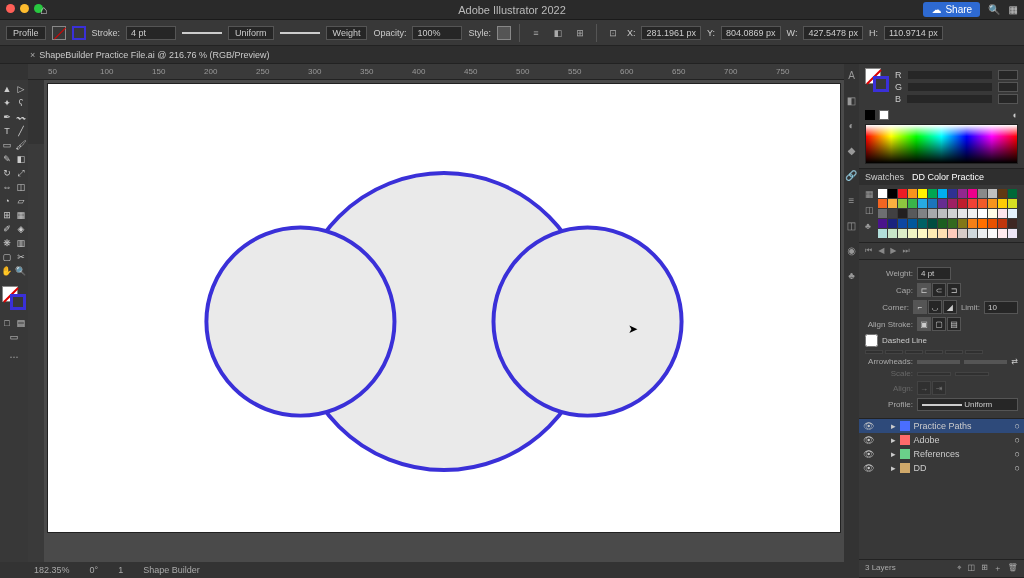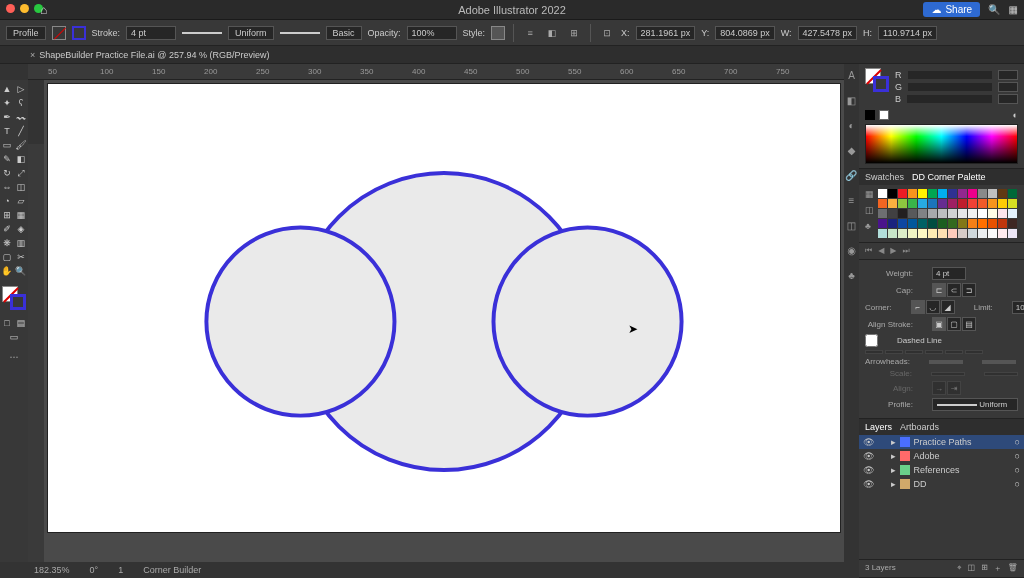--- a/index.html
+++ b/index.html
@@ -75,21 +75,21 @@
   .fillstroke-mini{ width:24px; height:24px; position:relative; margin-bottom:4px;}
   .fillstroke-mini .f{position:absolute;left:0;top:0;width:16px;height:16px;background:#fff;border:1px solid #888;}
   .fillstroke-mini .f::after{content:"";position:absolute;left:-2px;top:7px;width:20px;height:2px;background:#d00;transform:rotate(-45deg);}
   .fillstroke-mini .s{position:absolute;right:0;bottom:0;width:16px;height:16px;border:3px solid #3a30d8;background:#383838;}
 
   
   .swgrid{ display:grid; grid-template-columns:repeat(14, 9px); gap:1px;}
   .swgrid span{ width:9px; height:9px; display:block;}
   
   
-  .strokep .row{ display:flex; align-items:center; gap:19px; margin:3px 0; font-size:8px;}
+  .strokep .row{ display:flex; align-items:center; gap:4px; margin:3px 0; font-size:8px;}
   .strokep .row label{ width:48px; text-align:right; color:#aaa;}
   .strokep .inp{ background:#262626; border:1px solid #555; padding:1px 3px; min-width:34px; display:inline-block;}
   .strokep .btns{ display:flex; gap:1px;}
   .strokep .btns span{ width:14px; height:14px; background:#262626; border:1px solid #555; display:flex;align-items:center;justify-content:center;font-size:8px;}
   .strokep .btns span.on{background:#555;}
   .profile{ background:#262626; border:1px solid #555; padding:1px 4px; flex:1;}
 
   
   .layers .row{ display:flex; align-items:center; gap:4px; padding:2px 4px; font-size:9px;}
   .layers .row.sel{ background:#2e4a7a;}
@@ -122,21 +122,21 @@
 
 <div class="controlbar">
   <span class="sel">Profile</span>
   <span class="swatch none"></span>
   <span class="swatch blue"></span>
   <span>Stroke:</span>
   <span class="num">4 pt</span>
   <span class="line"></span>
   <span class="sel">Uniform</span>
   <span class="line"></span>
-  <span class="sel">Basic</span>
+  <span class="sel">Weight</span>
   <span>Opacity:</span>
   <span class="num">100%</span>
   <span>Style:</span>
   <span class="swatch" style="background:#555"></span>
   <span class="sep"></span>
   <span class="iconbtn">≡</span>
   <span class="iconbtn">◧</span>
   <span class="iconbtn">⊞</span>
   <span class="sep"></span>
   <span class="iconbtn">⊡</span>
@@ -145,21 +145,21 @@
   <span>Y:</span>
   <span class="num">804.0869 px</span>
   <span>W:</span>
   <span class="num">427.5478 px</span>
   <span>H:</span>
   <span class="num">110.9714 px</span>
 </div>
 
 <div class="doctab">
   <span class="x">×</span>
-  <span>ShapeBuilder Practice File.ai @ 257.94 % (RGB/Preview)</span>
+  <span>ShapeBuilder Practice File.ai @ 216.76 % (RGB/Preview)</span>
 </div>
 
 <div class="ruler-h">
   <svg class="ticks" width="100%" height="16">
       <text x="20" y="10" fill="#999" font-size="8">50</text>
       <text x="72" y="10" fill="#999" font-size="8">100</text>
       <text x="124" y="10" fill="#999" font-size="8">150</text>
       <text x="176" y="10" fill="#999" font-size="8">200</text>
       <text x="228" y="10" fill="#999" font-size="8">250</text>
       <text x="280" y="10" fill="#999" font-size="8">300</text>
@@ -258,21 +258,21 @@
         <circle cx="545" cy="240" r="95"></circle>
       </svg>
       <div class="cursor">➤</div>
     </div>
   </div>
 
   <div class="status">
     <span>182.35%</span>
     <span>0°</span>
     <span>1</span>
-    <span>Corner Builder</span>
+    <span>Shape Builder</span>
   </div>
 
   <div class="rstrip">
     <span>A</span>
     <span>◧</span>
     <span>◐</span>
     <span>◆</span>
     <span>🔗</span>
     <span>≡</span>
     <span>◫</span>
@@ -313,21 +313,21 @@
           <span style="flex:1"></span>
           <span>◐</span>
         </div>
         <div class="spectrum"></div>
       </div>
     </div>
 
     <div class="panel">
       <div class="hdr">
         <span>Swatches</span>
-        <span class="active">DD Corner Palette</span>
+        <span class="active">DD Color Practice</span>
       </div>
       <div class="body" style="display:flex;gap:4px;">
         <div style="display:flex;flex-direction:column;gap:6px;color:#999">
           <span>▦</span>
           <span>◫</span>
           <span>♣</span>
         </div>
         <div class="swgrid" id="swgrid">
             <span style="background: rgb(255, 255, 255);"></span>
             <span style="background: rgb(0, 0, 0);"></span>
@@ -472,24 +472,20 @@
             </div>
           </div>
         <div class="row">
             <label>Profile:</label>
             <span class="profile"><span style="display:inline-block;width:40px;height:2px;background:#ccc;vertical-align:middle"></span> <span>Uniform</span></span>
           </div>
       </div>
     </div>
 
     <div class="panel layers" style="flex:1;display:flex;flex-direction:column">
-      <div class="hdr">
-        <span class="active">Layers</span>
-        <span>Artboards</span>
-      </div>
       <div class="body" id="layerlist" style="flex:1;padding:0">
           <div class="row sel">
             <span class="eye">👁</span>
             <span class="lock"></span>
             <span>▸</span>
             <span class="chip" style="background:#4a6eff"></span>
             <span>Practice Paths</span>
             <span style="flex:1"></span>
             <span>○</span>
           </div>

